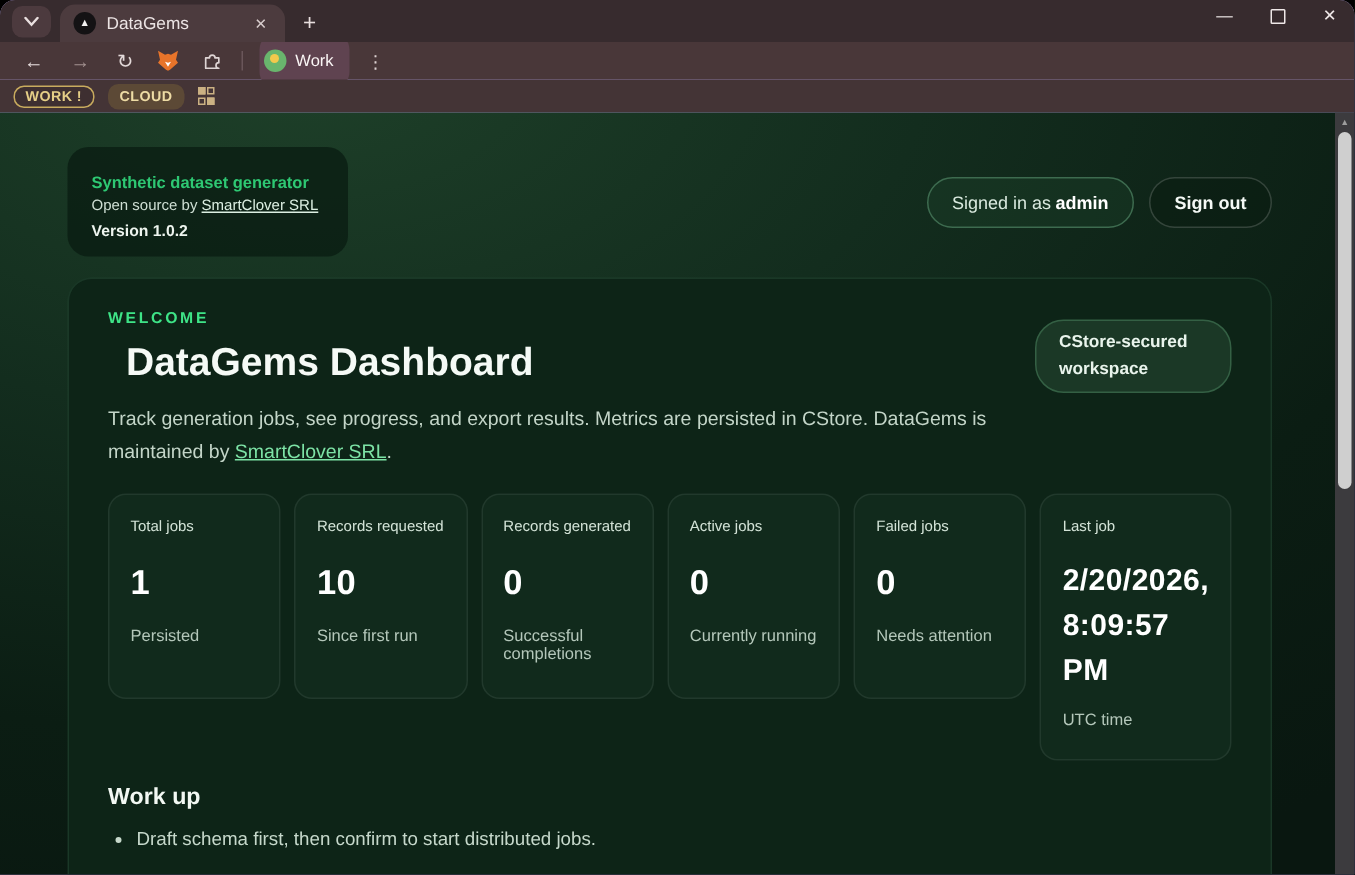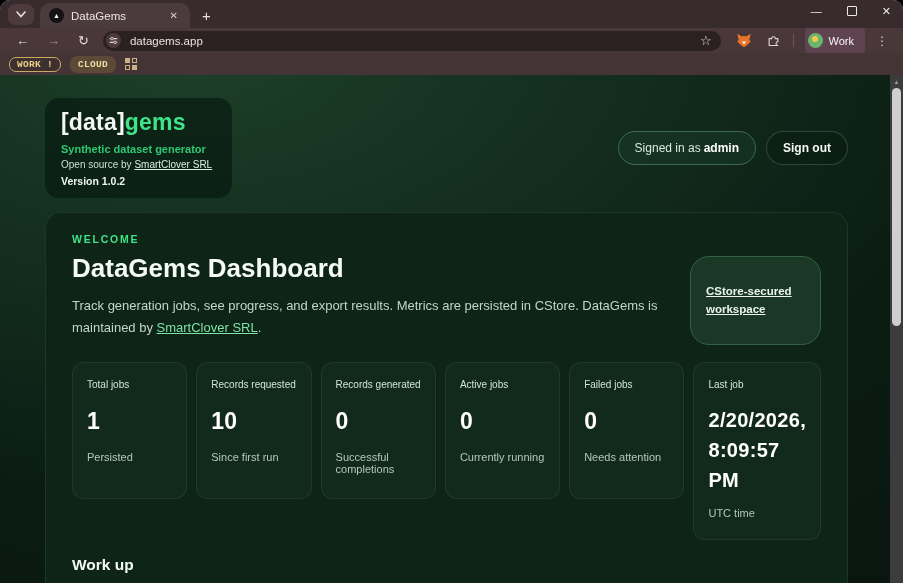--- a/index.html
+++ b/index.html
@@ -41,21 +41,21 @@
   .profile-chip { height:37px; border-radius:11px; background:#5f4350; display:flex; align-items:center;
                   gap:6px; padding:0 11px 0 3px; margin-left:5px; cursor:pointer; }
   .avatar { width:15px; height:15px; border-radius:50%; background:#69b56d; position:relative; overflow:hidden; }
   .avatar::after { content:""; position:absolute; left:4.5px; top:3px; width:6px; height:6px;
                    border-radius:50%; background:#f2c94c; }
   .profile-name { font-size:11px; color:#fbf6f6; }
   .kebab { color:#ddd2d2; font-size:12px; padding:0 5px; margin-left:4px; cursor:pointer; }
 
   
   .bookmarks { height:22px; background:#443436; display:flex; align-items:center;
-               padding:0 9px; gap:9px; flex:none;font-family:Liberation Mono, monospace; }
+               padding:0 9px; gap:9px; flex:none; }
   .group-chip { font-size:9.5px; font-weight:bold; border-radius:7px; cursor:pointer; letter-spacing:0.3px; }
   .group-chip.outlined { border:1.5px solid #c8ab5e; color:#e6cf87; padding:1px 7px; background:rgba(0,0,0,0.08); }
   .group-chip.filled { background:#5c4936; color:#eedca5; padding:3px 8px; }
   .grid-icon { display:inline-grid; grid-template-columns:5px 5px; gap:1.5px; cursor:pointer; }
   .grid-icon span { width:5px; height:5px; border:1.2px solid #cbb183; }
   .grid-icon span:nth-child(1), .grid-icon span:nth-child(4) { background:#cbb183; }
 
   
   .page { flex:1; position:relative; overflow:hidden;
           background: radial-gradient(1100px 620px at 22% -6%, #1e4029 0%, #132d1e 38%, #0b1d13 72%, #091710 100%); }
@@ -79,26 +79,26 @@
   .pill { border-radius:999px; font-size:12px; padding:9px 16px; white-space:nowrap; }
   .signed-pill { border:1px solid #3d6b4f; background:rgba(28,66,43,0.38); color:#d9e9de; }
   .signed-pill b { color:#ffffff; margin-left:3px; }
   .signout-pill { border:1px solid rgba(255,255,255,0.17); background:rgba(8,26,16,0.45);
                   color:#f4f9f5; font-weight:bold; cursor:pointer; }
 
   .main-card { margin-top:14px; background:#0d2417; border:1px solid rgba(116,196,146,0.13);
                border-radius:16px; padding:20px 26px 0; height:480px; }
   .card-head { display:flex; justify-content:flex-end; align-items:flex-start; }
   .eyebrow { font-size:10.5px; font-weight:bold; color:#3ee487; letter-spacing:1.8px; }
-  .page-title { font-size:26px; font-weight:bold; color:#f5faf6; margin:8px 0 11px; }
+  .page-title { font-size:26px; font-weight:bold; color:#f5faf6; margin:8px 12px 11px; }
   .desc { font-size:13px; color:#c3d5c8; line-height:1.7; max-width:655px; }
   .desc a { color:#7de3a6; text-decoration:underline; cursor:pointer; }
-  .badge { flex:none; margin-top:23px; width:131px; background:#1b3826; border:1px solid #34604414;
-           border:1px solid #346044; border-radius:19px; padding:25px 15px;
-           font-size:11.5px; font-weight:bold; color:#e9f4ec; line-height:1.6;text-decoration:underline; }
+  .badge { flex:none; margin-top:7px; width:131px; background:#1b3826; border:1px solid #34604414;
+           border:1px solid #346044; border-radius:19px; padding:5px 15px;
+           font-size:11.5px; font-weight:bold; color:#e9f4ec; line-height:1.6; }
 
   .stats { display:grid; grid-template-columns:repeat(6,1fr); gap:9px; margin-top:17px; align-items:start; }
   .stat { background:#112a1c; border:1px solid rgba(255,255,255,0.07); border-radius:12px;
           padding:16px 14px 20px; min-height:137px; }
   .stat-label { font-size:10px; color:#d3e3d7; }
   .stat-value { font-size:23px; font-weight:800; color:#ffffff; margin:18px 0 16px; letter-spacing:0.3px; }
   .stat.time .stat-value { font-size:20px; line-height:1.5; margin:15px 0 12px; }
   .stat-sub { font-size:11px; color:#b4c7ba; }
 
   .next-up { margin-top:16px; }
@@ -127,32 +127,20 @@
       <span class="win-btn">—</span>
       <span class="win-btn win-max"></span>
       <span class="win-btn">✕</span>
     </div>
   </div>
 
   <div class="toolbar">
     <span class="nav-btn">←</span>
     <span class="nav-btn fwd">→</span>
     <span class="nav-btn">↻</span>
-    <div class="omnibox">
-      <span class="site-chip">
-        <svg width="9" height="9" viewBox="0 0 12 12">
-          <line x1="1" y1="3.5" x2="11" y2="3.5" stroke="#ddd3d3" stroke-width="1.4"></line>
-          <line x1="1" y1="8.5" x2="11" y2="8.5" stroke="#ddd3d3" stroke-width="1.4"></line>
-          <circle cx="4" cy="3.5" r="1.7" fill="#4c3b3e" stroke="#ddd3d3" stroke-width="1.2"></circle>
-          <circle cx="8" cy="8.5" r="1.7" fill="#4c3b3e" stroke="#ddd3d3" stroke-width="1.2"></circle>
-        </svg>
-      </span>
-      <span class="url">datagems.app</span>
-      <span class="star">☆</span>
-    </div>
     <span class="ext-icon">
       <svg width="16" height="15" viewBox="0 0 24 22">
         <path d="M2 1 L9 5 L12 4 L15 5 L22 1 L20 10 L22 13 L14 20 L12 21 L10 20 L2 13 L4 10 Z" fill="#e8742a"></path>
         <path d="M9 12 L12 17 L15 12 L12 13 Z" fill="#ffffff"></path>
       </svg>
     </span>
     <span class="ext-icon">
       <svg width="15" height="15" viewBox="0 0 24 24">
         <path d="M5 9 h4 a3 3 0 1 1 6 0 h4 v5 a3 3 0 1 0 0 6 v0 h-14 Z" fill="none" stroke="#ded4d4" stroke-width="1.8" stroke-linejoin="round"></path>
       </svg>
@@ -180,23 +168,20 @@
 
     <div class="page-scrollbar">
       <span class="scroll-arrow">▲</span>
       <span class="scroll-thumb"></span>
     </div>
 
     <div class="content">
 
       <div class="top-row">
         <div class="logo-card">
-          <div class="logo-line">
-            <span>[data]</span><span class="logo-accent">gems</span>
-          </div>
           <div class="tagline">Synthetic dataset generator</div>
           <div class="opensource">
             <span>Open source by </span><a>SmartClover SRL</a>
           </div>
           <div class="version">Version 1.0.2</div>
         </div>
         <div class="auth">
           <span class="pill signed-pill">
             <span>Signed in as</span><b>admin</b>
           </span>

